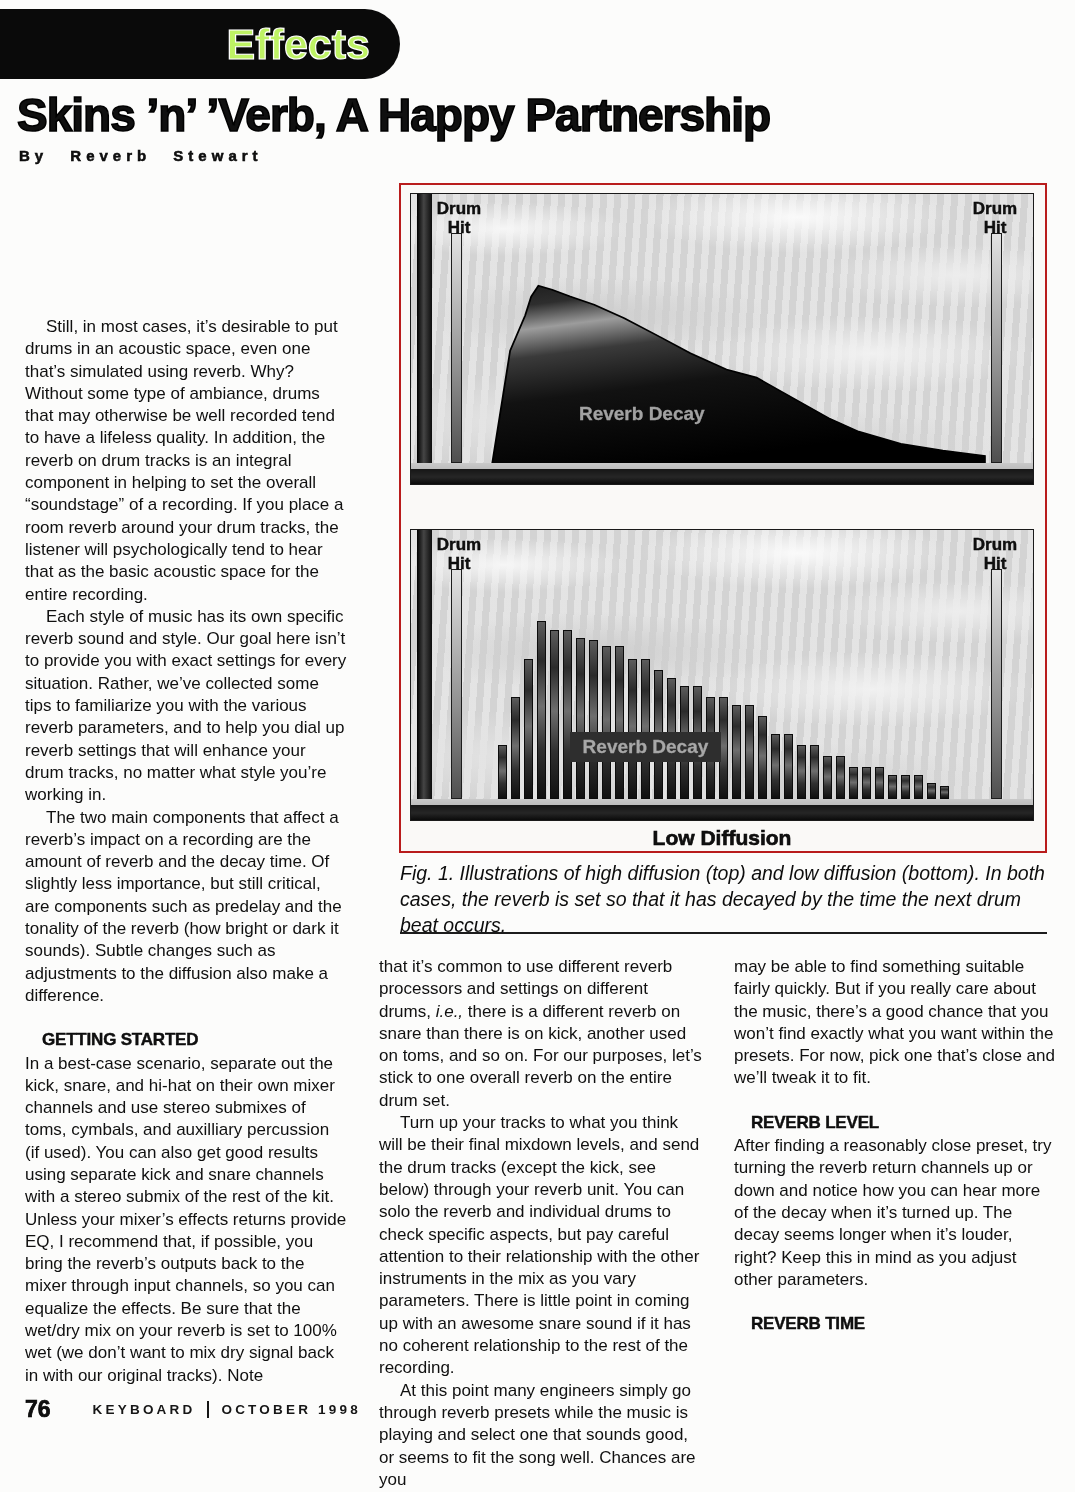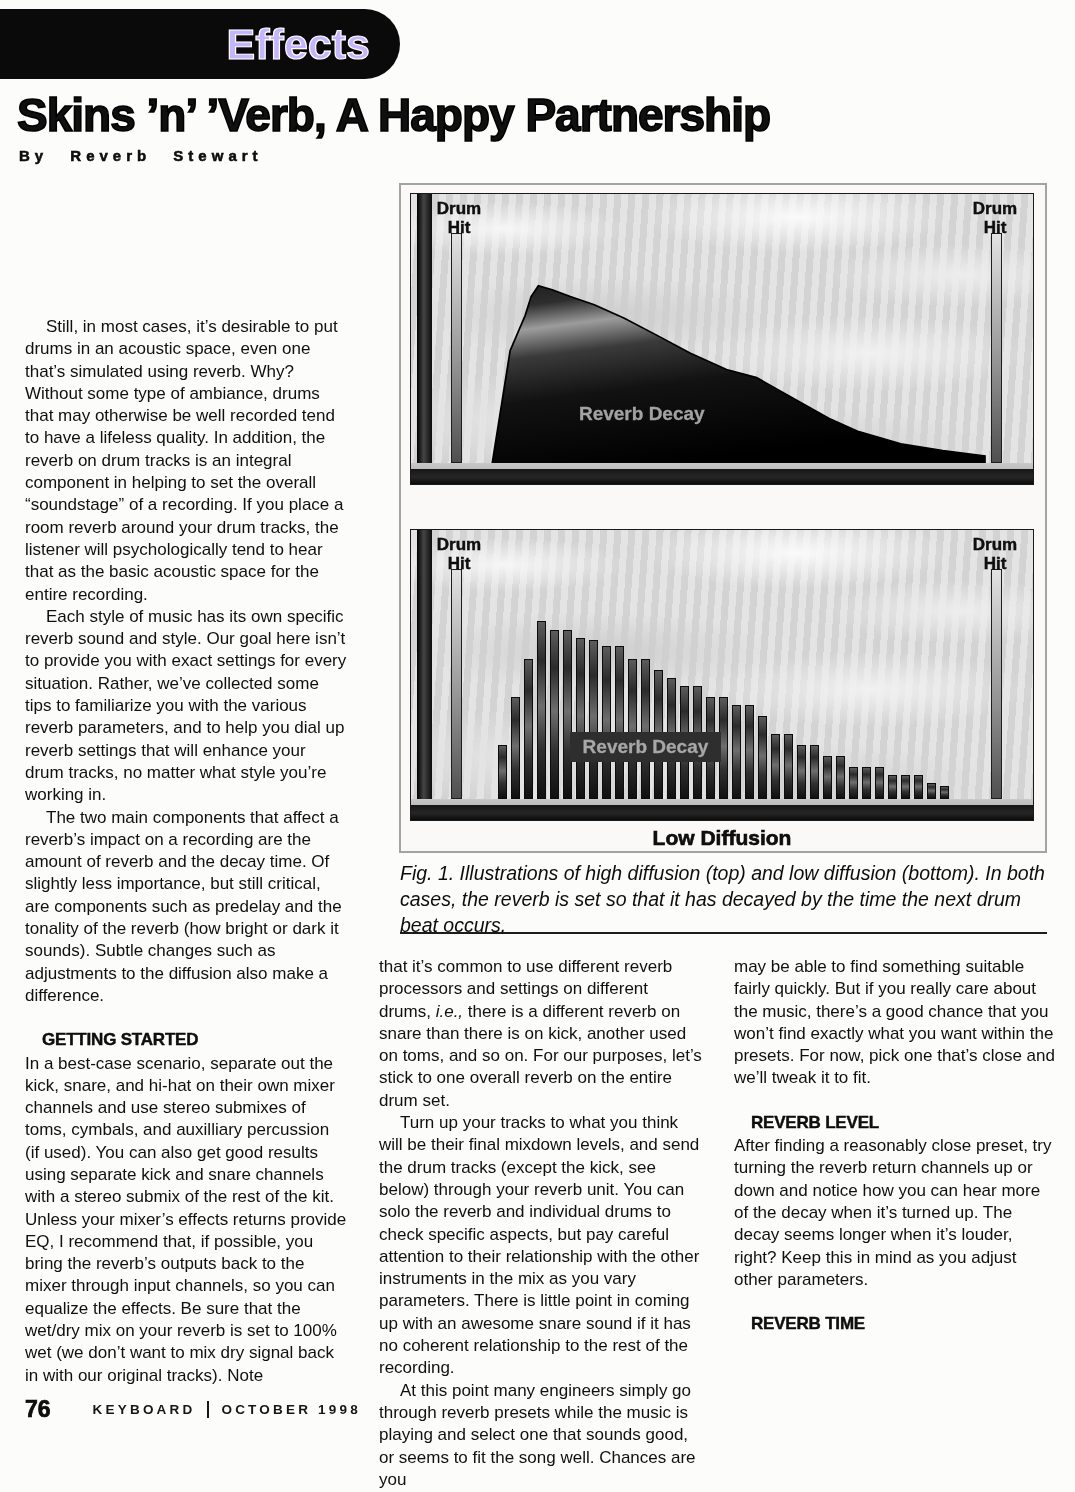--- a/index.html
+++ b/index.html
@@ -3,29 +3,29 @@
 <meta charset="utf-8">
 <style>
   html,body{margin:0;padding:0;background:#e9e9e9;}
   .page{position:relative;width:1075px;height:1492px;background:#fcfcfb;overflow:hidden;
         font-family:"Liberation Sans",sans-serif;color:#101010;}
 
   
   .tag-bar{position:absolute;left:0;top:9px;width:400px;height:70px;background:#0a0a0a;
            border-radius:0 36px 36px 0;display:flex;align-items:center;justify-content:flex-end;
            padding-right:30px;box-sizing:border-box;}
-  .tag-text{color:#c4b5fd;font-size:43px;font-weight:900;-webkit-text-stroke:1.2px #fff;letter-spacing:0;}
+  .tag-text{color:#bef264;font-size:43px;font-weight:900;-webkit-text-stroke:1.2px #fff;letter-spacing:0;}
   .title{position:absolute;left:17px;top:88px;margin:0;font-size:46px;font-weight:900;
          letter-spacing:-1px;-webkit-text-stroke:1.6px #000;white-space:nowrap;}
   .byline{position:absolute;left:19px;top:147px;font-size:15px;font-weight:800;
           letter-spacing:5px;word-spacing:13px;-webkit-text-stroke:.5px #000;}
 
   
   .figure{position:absolute;left:399px;top:183px;width:648px;height:670px;margin:0;
-          border:2px solid #a3a3a3;background:#faf9f7;box-sizing:border-box;}
+          border:2px solid #b91c1c;background:#faf9f7;box-sizing:border-box;}
   .panel{position:absolute;left:9px;width:624px;height:292px;border:1px solid #1a1a1a;
          overflow:hidden;box-sizing:border-box;}
   .texture{background-color:#dcdcdc;background-image:
       radial-gradient(ellipse 190px 42px at 15% 12%, #f6f6f6 0%, rgba(246,246,246,0) 65%),
       radial-gradient(ellipse 240px 55px at 62% 8%,  #fafafa 0%, rgba(250,250,250,0) 65%),
       radial-gradient(ellipse 210px 48px at 88% 28%, #ededed 0%, rgba(237,237,237,0) 65%),
       radial-gradient(ellipse 270px 62px at 30% 42%, #cdcdcd 0%, rgba(205,205,205,0) 65%),
       radial-gradient(ellipse 250px 58px at 74% 55%, #f1f1f1 0%, rgba(241,241,241,0) 65%),
       radial-gradient(ellipse 300px 70px at 18% 78%, #e4e4e4 0%, rgba(228,228,228,0) 65%),
       radial-gradient(ellipse 270px 64px at 66% 88%, #d2d2d2 0%, rgba(210,210,210,0) 65%),

